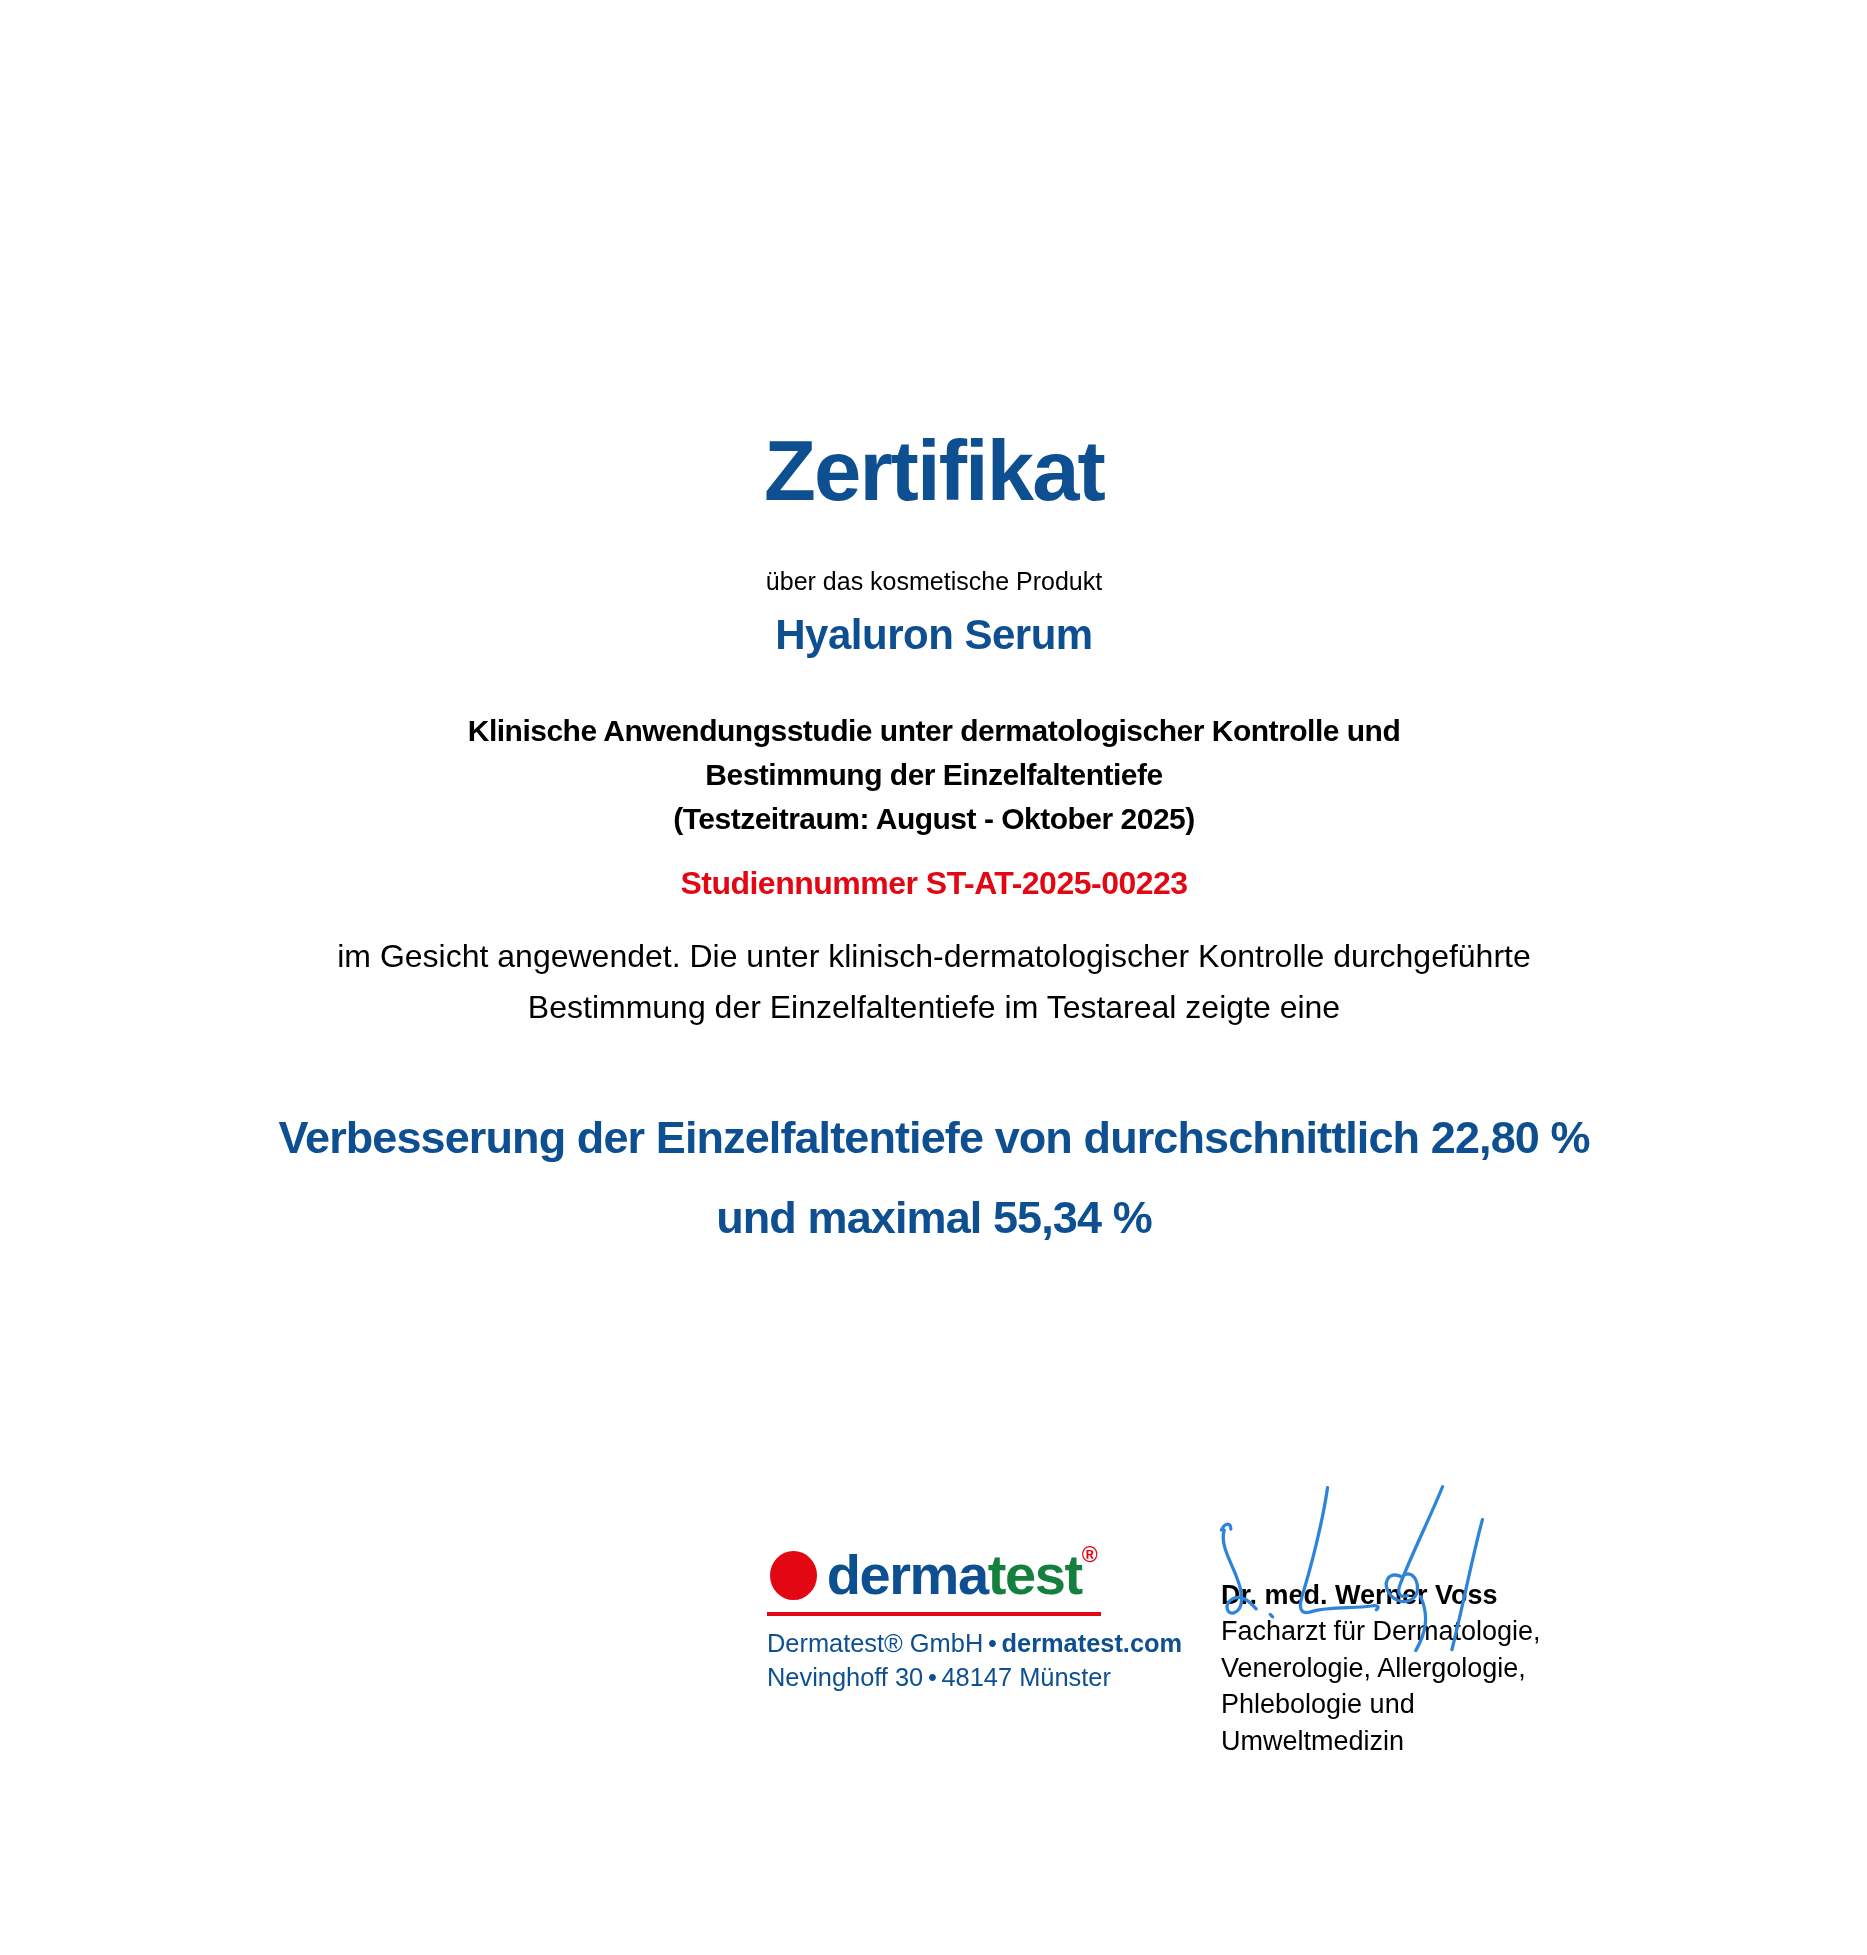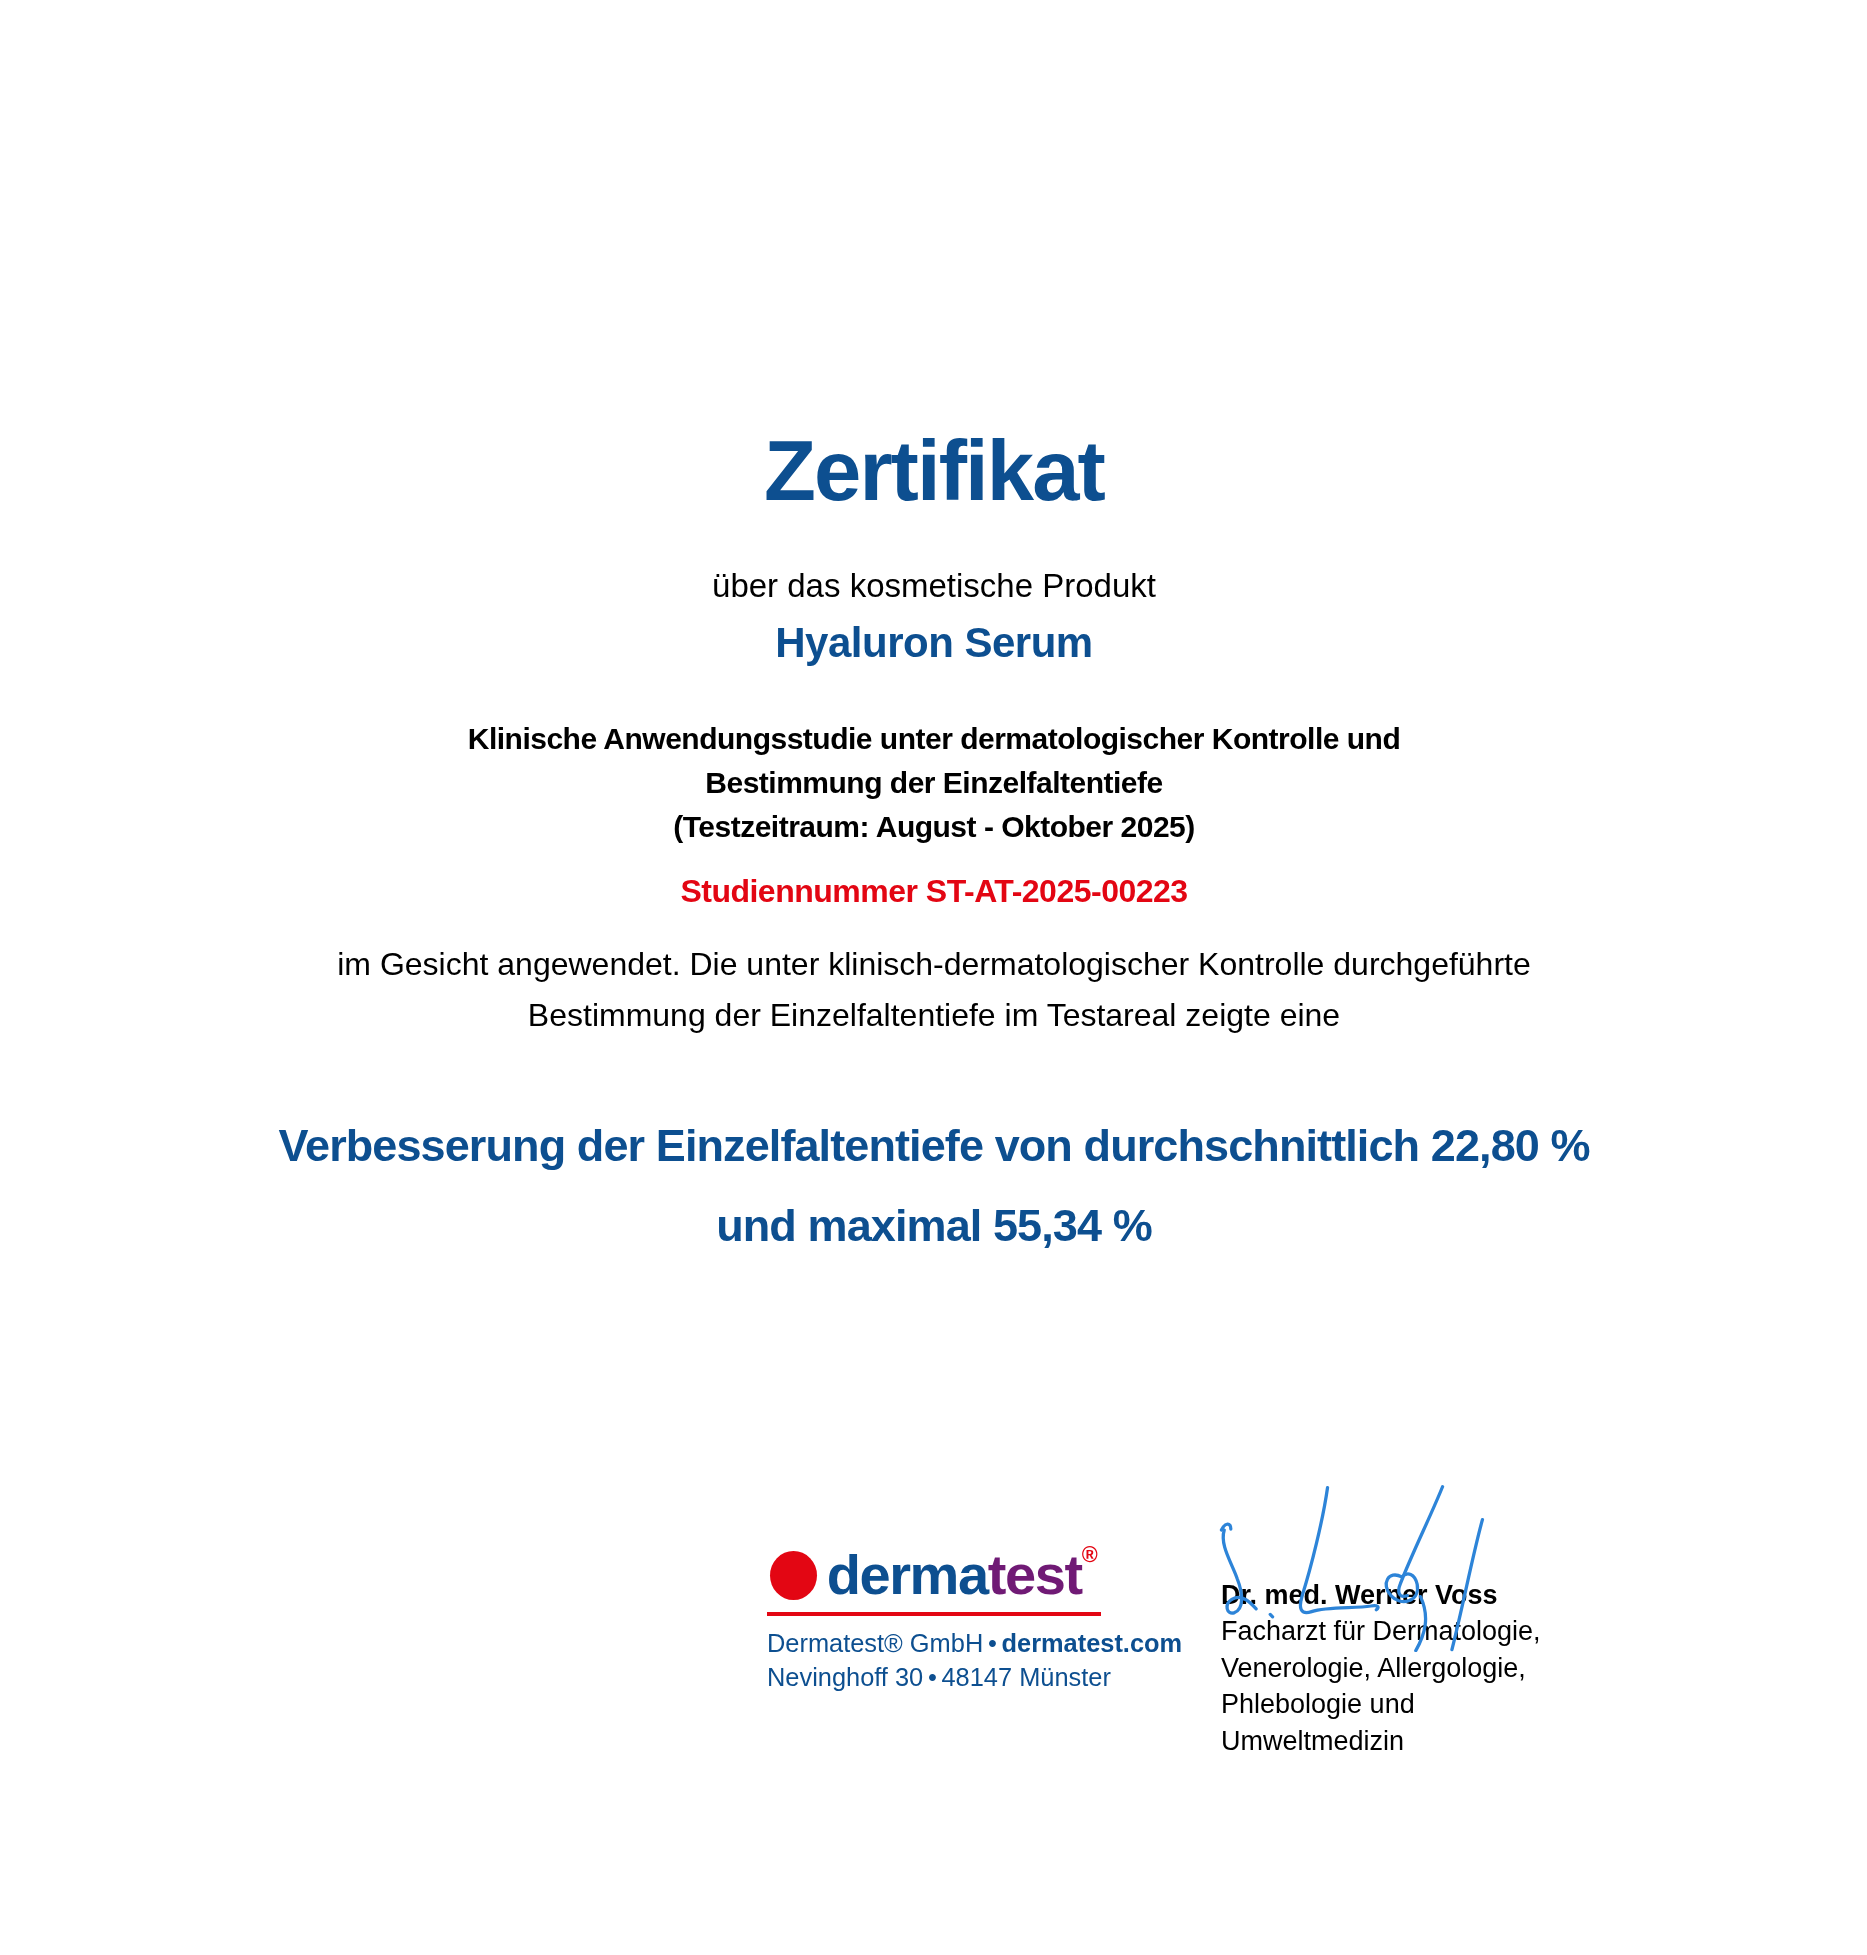--- a/index.html
+++ b/index.html
@@ -17,21 +17,21 @@
     margin: 0;
     padding-top: 428px;
     font-size: 85px;
     font-weight: bold;
     color: #0d4f90;
     letter-spacing: -1.9px;
     line-height: 1;
   }
   .subtitle {
     margin-top: 56px;
-    font-size: 33px;
+    font-size: 25px;
     line-height: 1;
     color: #000000;
   }
   .product {
     margin-top: 20px;
     font-size: 42px;
     font-weight: bold;
     color: #0d4f90;
     line-height: 1;
     letter-spacing: -0.5px;
@@ -89,21 +89,21 @@
     flex: 0 0 auto;
   }
   .logo-word {
     font-size: 56px;
     font-weight: bold;
     line-height: 1;
     letter-spacing: -1.4px;
     white-space: nowrap;
   }
   .logo-word .w-blue { color: #0d4f90; }
-  .logo-word .w-red { color: #701a75; }
+  .logo-word .w-red { color: #15803d; }
   .logo-reg {
     font-size: 21.7px;
     color: #e30613;
     font-weight: bold;
     vertical-align: top;
     position: relative;
     top: -2.8px;
     letter-spacing: 0;
   }
   .logo-rule {

